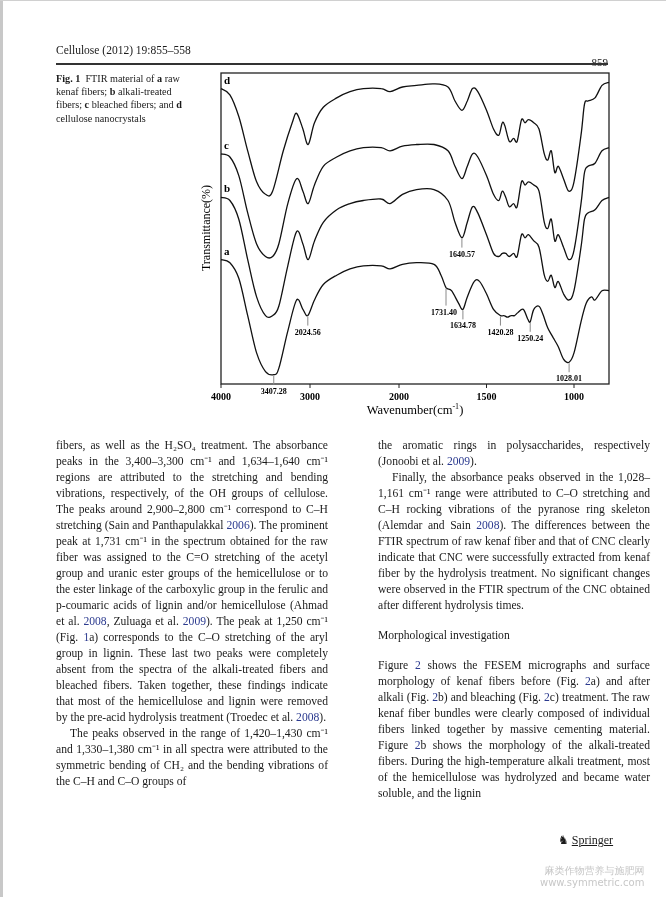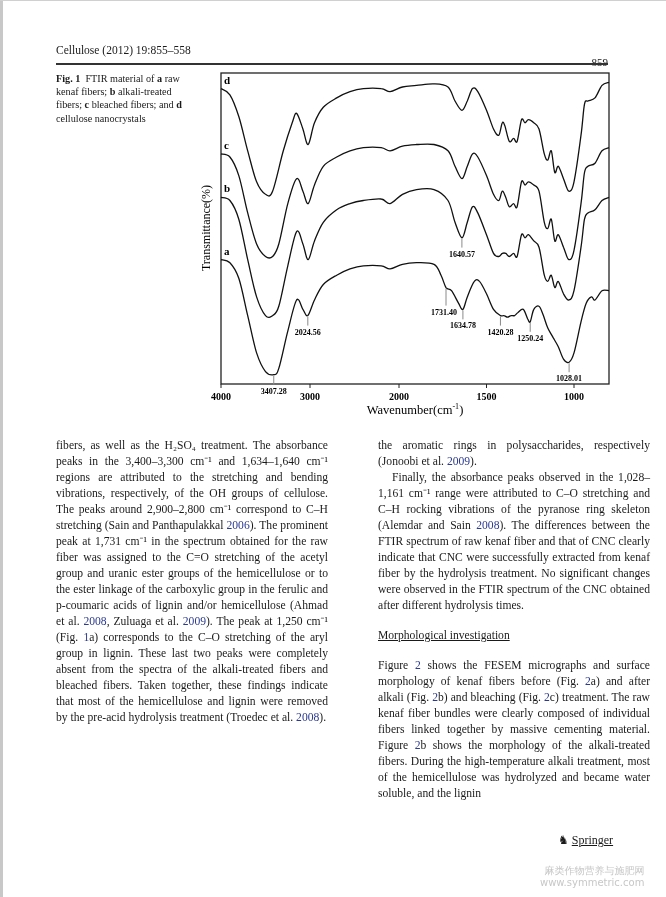--- a/index.html
+++ b/index.html
@@ -12,21 +12,21 @@
   .hdr-rule { position:absolute; left:56px; top:63px; width:552px; height:2px; background:#333; }
   .caption { position:absolute; left:56px; top:72px; width:130px; font-size:10.2px; line-height:13.2px; }
   .caption b { font-weight:bold; }
   #chart { position:absolute; left:195px; top:68px; }
   .col { position:absolute; top:438px; width:272px; font-size:11.6px; line-height:16px; text-align:justify; }
   .col p { margin:0; }
   .col p.indent { text-indent:14px; }
   .col-left { left:56px; }
   .col-right { left:346px;margin-left:32px; }
   .link { color:#2b3a8f; }
-  .sec-title { margin:14px 0 14px 0 !important;text-decoration:underline; }
+  .sec-title { margin:14px 0 14px 0 !important; }
   .springer { position:absolute; left:558px; top:833px; font-size:12px;text-decoration:underline; }
   .springer-icon { display:inline-block; font-size:12px; margin-right:3px; }
   .watermark { position:absolute; left:540px; top:865px; font-family:"DejaVu Sans", sans-serif;
                font-size:10px; color:#c7c7c7; line-height:12px; text-align:right; }
 </style>
 </head>
 <body>
 
 <div class="page-border"></div>
 <div class="page-border-top"></div>
@@ -85,20 +85,21 @@
   <text x="0" y="0" transform="translate(15,160) rotate(-90)" text-anchor="middle" font-family="Liberation Serif, serif" font-size="12">Transmittance(%)</text>
   <text x="220" y="346" text-anchor="middle" font-family="Liberation Serif, serif" font-size="12.5">
     <tspan id="xlabel-main">Wavenumber(cm</tspan><tspan id="xlabel-sup" dy="-5" font-size="8">-1</tspan><tspan id="xlabel-end" dy="5">)</tspan>
   </text>
 </svg>
 
 <div class="col col-left">
   <p>
     <span>fibers, as well as the H₂SO₄ treatment. The absorbance peaks in the 3,400–3,300 cm⁻¹ and 1,634–1,640 cm⁻¹ regions are attributed to the stretching and bending vibrations, respectively, of the OH groups of cellulose. The peaks around 2,900–2,800 cm⁻¹ correspond to C–H stretching (Sain and Panthapulakkal </span><span class="link">2006</span><span>). The prominent peak at 1,731 cm⁻¹ in the spectrum obtained for the raw fiber was assigned to the C=O stretching of the acetyl group and uranic ester groups of the hemicellulose or to the ester linkage of the carboxylic group in the ferulic and p-coumaric acids of lignin and/or hemicellulose (Ahmad et al. </span><span class="link">2008</span><span>, Zuluaga et al. </span><span class="link">2009</span><span>). The peak at 1,250 cm⁻¹ (Fig. </span><span class="link">1</span><span>a) corresponds to the C–O stretching of the aryl group in lignin. These last two peaks were completely absent from the spectra of the alkali-treated fibers and bleached fibers. Taken together, these findings indicate that most of the hemicellulose and lignin were removed by the pre-acid hydrolysis treatment (Troedec et al. </span><span class="link">2008</span><span>).</span>
   </p>
+  <p class="indent">The peaks observed in the range of 1,420–1,430 cm⁻¹ and 1,330–1,380 cm⁻¹ in all spectra were attributed to the symmetric bending of CH₂ and the bending vibrations of the C–H and C–O groups of</p>
 </div>
 
 <div class="col col-right">
   <p>
     <span>the aromatic rings in polysaccharides, respectively (Jonoobi et al. </span><span class="link">2009</span><span>).</span>
   </p>
   <p class="indent">
     <span>Finally, the absorbance peaks observed in the 1,028–1,161 cm⁻¹ range were attributed to C–O stretching and C–H rocking vibrations of the pyranose ring skeleton (Alemdar and Sain </span><span class="link">2008</span><span>). The differences between the FTIR spectrum of raw kenaf fiber and that of CNC clearly indicate that CNC were successfully extracted from kenaf fiber by the hydrolysis treatment. No significant changes were observed in the FTIR spectrum of the CNC obtained after different hydrolysis times.</span>
   </p>
   <p class="sec-title">Morphological investigation</p>

